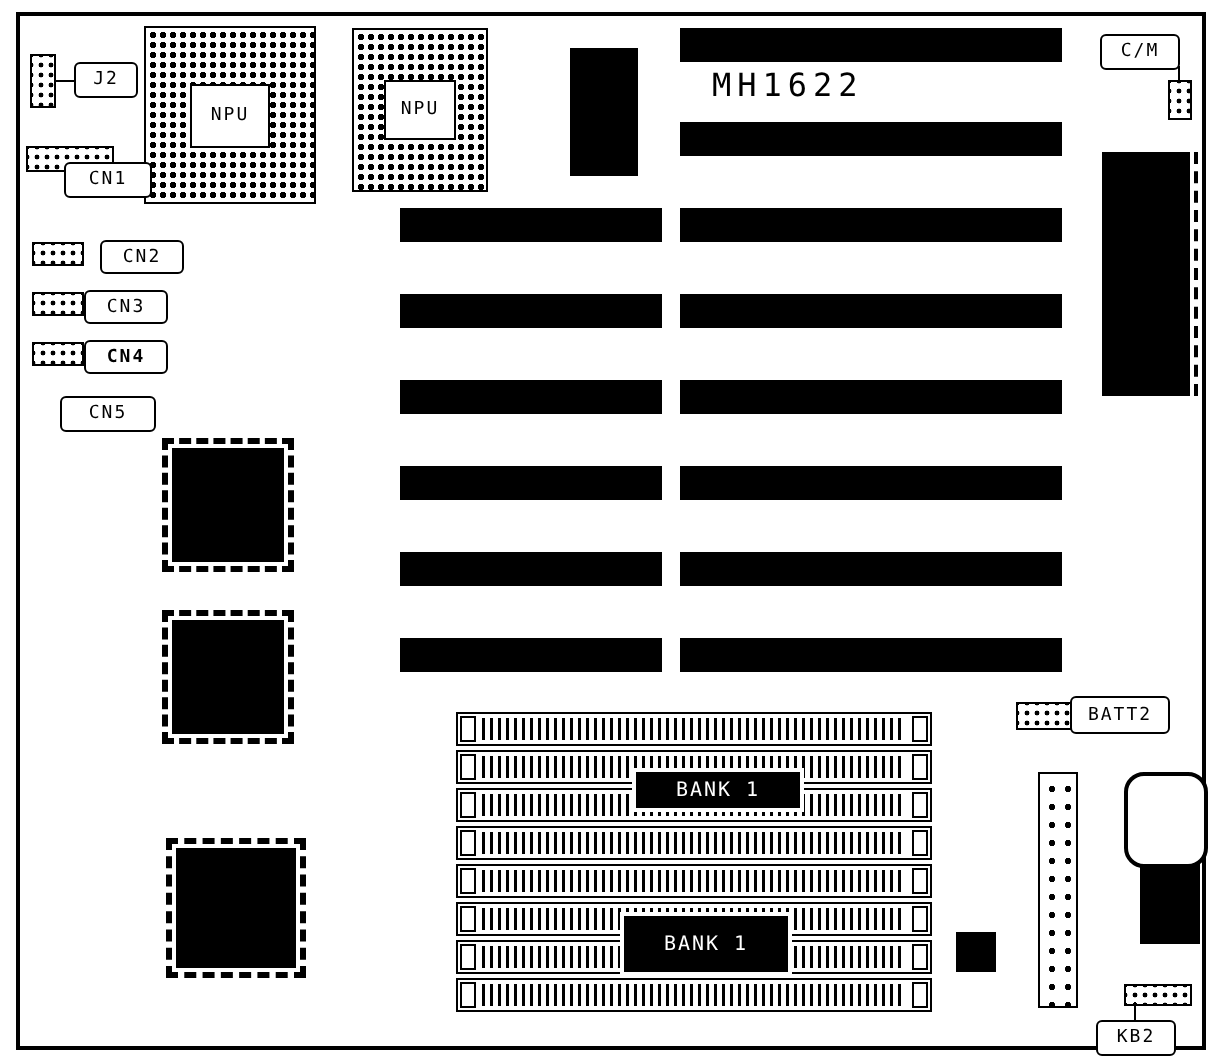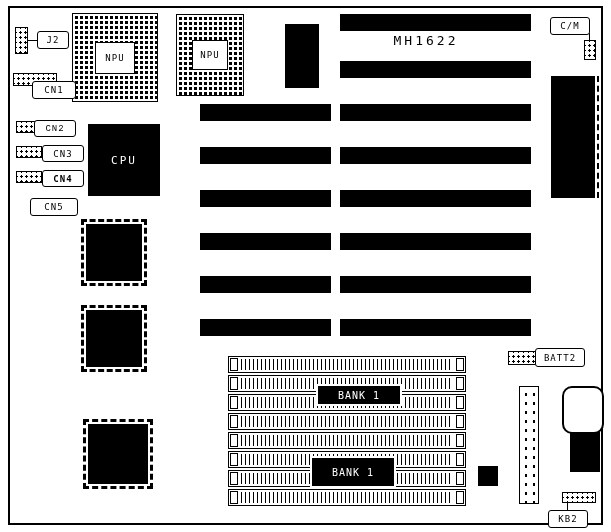--- a/index.html
+++ b/index.html
@@ -66,22 +66,22 @@
     position:absolute;top:1px;bottom:1px;width:6px;border:1px solid #000;background:#fff;
   }
   .simm .clip-l{left:1px}
   .simm .clip-r{right:1px}
   .bank-label{
     position:absolute;background:#000;color:#fff;z-index:5;
     display:flex;align-items:center;justify-content:center;
     font-size:10px;letter-spacing:1px;box-shadow:0 0 0 2px #fff;
   }
   .board-title{
-    position:absolute;left:331px;top:33px;width:190px;text-align:center;
-    font-size:13px;letter-spacing:3px;
+    position:absolute;left:356px;top:33px;width:190px;text-align:left;
+    font-size:16px;letter-spacing:3px;
   }
   .rom-dash{position:absolute;border-left:2px dashed #000;width:0;}
   .din{
     position:absolute;background:#fff;border:2px solid #000;border-radius:10px;z-index:2;
   }
   .pwr{
     position:absolute;background-color:#fff;border:1px solid #000;
     background-image:radial-gradient(#000 1.4px, transparent 1.5px);
     background-size:8px 9px;background-position:2px 3px;z-index:3;
   }
@@ -111,33 +111,30 @@
   <div class="leader" style="left:589px;top:33px;width:1px;height:7px;"></div>
   <div class="conn" style="left:584px;top:40px;width:10px;height:18px;"></div>
 
   <div class="blk" style="left:551px;top:76px;width:44px;height:122px;"></div>
   <div class="rom-dash" style="left:597px;top:76px;height:122px;"></div>
 
   <div class="conn" style="left:13px;top:73px;width:42px;height:11px;"></div>
   <div class="callout" style="left:32px;top:81px;width:42px;height:16px;">CN1</div>
 
   <div class="conn" style="left:16px;top:121px;width:24px;height:10px;"></div>
-  <div class="callout" style="left:34px;top:120px;width:40px;height:15px;font-family:Liberation Mono, monospace;">CN2</div>
+  <div class="callout" style="left:50px;top:120px;width:40px;height:15px;">CN2</div>
 
   <div class="conn" style="left:16px;top:146px;width:24px;height:10px;"></div>
   <div class="callout" style="left:42px;top:145px;width:40px;height:15px;">CN3</div>
 
   <div class="conn" style="left:16px;top:171px;width:24px;height:10px;"></div>
   <div class="callout" style="left:42px;top:170px;width:40px;height:15px;font-weight:bold;">CN4</div>
 
   <div class="callout" style="left:30px;top:198px;width:46px;height:16px;">CN5</div>
 
-  <div class="cpu" style="left:88px;top:124px;width:72px;height:72px;">
-    <span>CPU</span>
-  </div>
 
   <div class="slot" style="left:340px;top:14px;width:191px;"></div>
   <div class="slot" style="left:340px;top:61px;width:191px;"></div>
   <div class="slot" style="left:340px;top:104px;width:191px;"></div>
   <div class="slot" style="left:340px;top:147px;width:191px;"></div>
   <div class="slot" style="left:340px;top:190px;width:191px;"></div>
   <div class="slot" style="left:340px;top:233px;width:191px;"></div>
   <div class="slot" style="left:340px;top:276px;width:191px;"></div>
   <div class="slot" style="left:340px;top:319px;width:191px;"></div>
 

